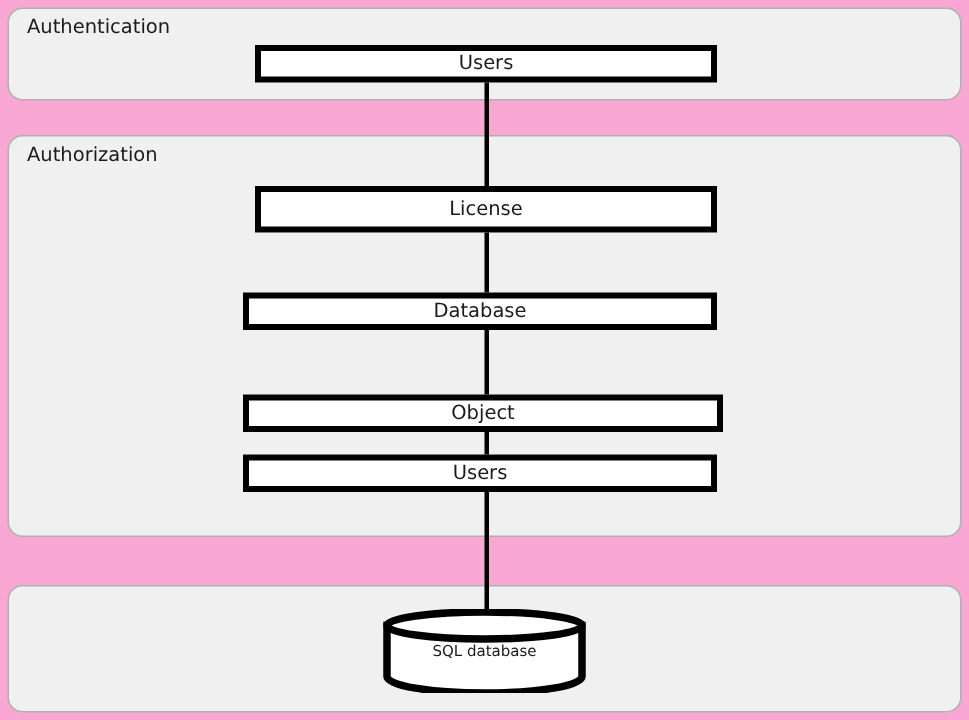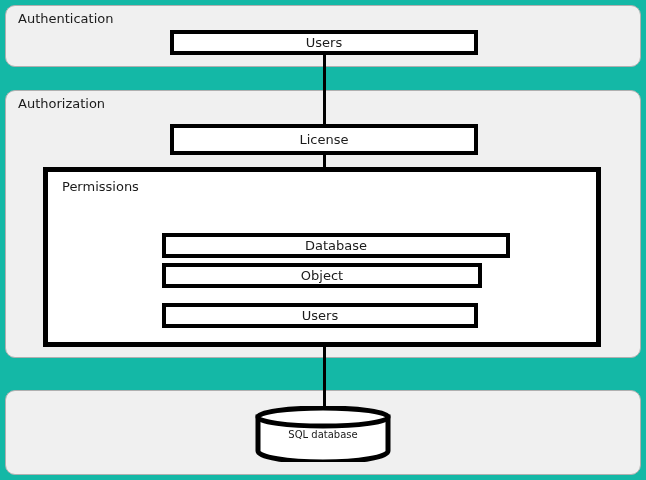--- a/index.html
+++ b/index.html
@@ -12,21 +12,21 @@
     height: 480px;
     position: relative;
     overflow: hidden;
     font-family: "DejaVu Sans", "Liberation Sans", sans-serif;
   }
   #canvas {
     position: absolute;
     left: 0; top: 0;
     width: 646px;
     height: 480px;
-    background: #14b8a6;
+    background: #f9a8d4;
   }
 
   
   .group {
     position: absolute;
     background: #f0f0f0;
     border: 1px solid #b0b0b0;
     border-radius: 10px;
     box-sizing: border-box;
   }
@@ -90,21 +90,21 @@
   }
   .entity-label {
     font-size: 13px;
     color: #1b1b1b;
     line-height: 14px;
     white-space: nowrap;
   }
 
   #entity-users    { left: 170px; top: 30px;  width: 308px; height: 25px; }
   #entity-license  { left: 170px; top: 124px; width: 308px; height: 31px; }
-  #entity-database { left: 162px; top: 195px; width: 348px; height: 25px; margin-top: 38px; }
+  #entity-database { left: 162px; top: 195px; width: 316px; height: 25px; }
   #entity-company  { left: 162px; top: 228px; width: 316px; height: 25px; }
   #entity-object   { left: 162px; top: 263px; width: 320px; height: 25px; }
   #entity-record   { left: 162px; top: 303px; width: 316px; height: 25px; }
 
   
   #sql-cylinder {
     position: absolute;
     left: 254px;
     top: 406px;
     width: 138px;
@@ -137,23 +137,20 @@
   </div>
 
   <div class="group" id="group-authz">
     <div class="group-label">Authorization</div>
   </div>
 
   <div class="group" id="group-store"></div>
 
   <div id="connector"></div>
 
-  <div id="permissions-box">
-    <div id="permissions-label">Permissions</div>
-  </div>
 
   <div class="entity" id="entity-users">
     <span class="entity-label">Users</span>
   </div>
 
   <div class="entity" id="entity-license">
     <span class="entity-label">License</span>
   </div>
 
   <div class="entity" id="entity-database">

